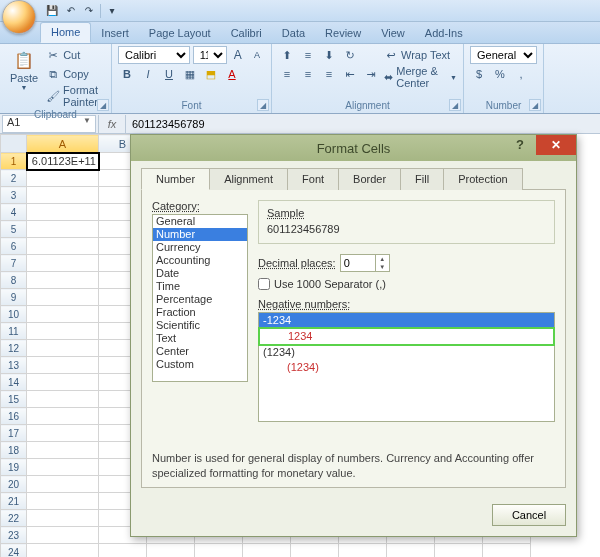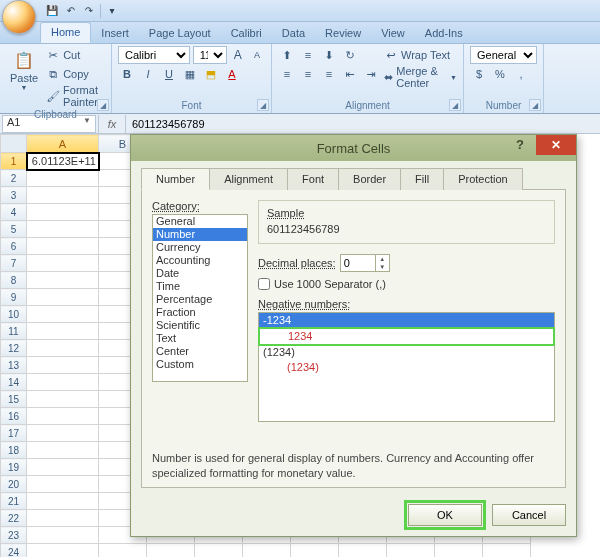--- a/index.html
+++ b/index.html
@@ -617,17 +617,16 @@
             <div class="n-selected">-1234</div>
             <div class="n-red n-hilite">1234</div>
             <div>(1234)</div>
             <div class="n-red">(1234)</div>
           </div>
         </div>
         <div class="desc" style="position:absolute; left:10px; right:10px; bottom:6px;">Number is used for general display of numbers.  Currency and Accounting offer specialized formatting for monetary value.</div>
       </div>
     </div>
     <div class="dlg-buttons">
-      <button class="ok">OK</button>
       <button>Cancel</button>
     </div>
   </div>
 </div>
 
 </body></html>

